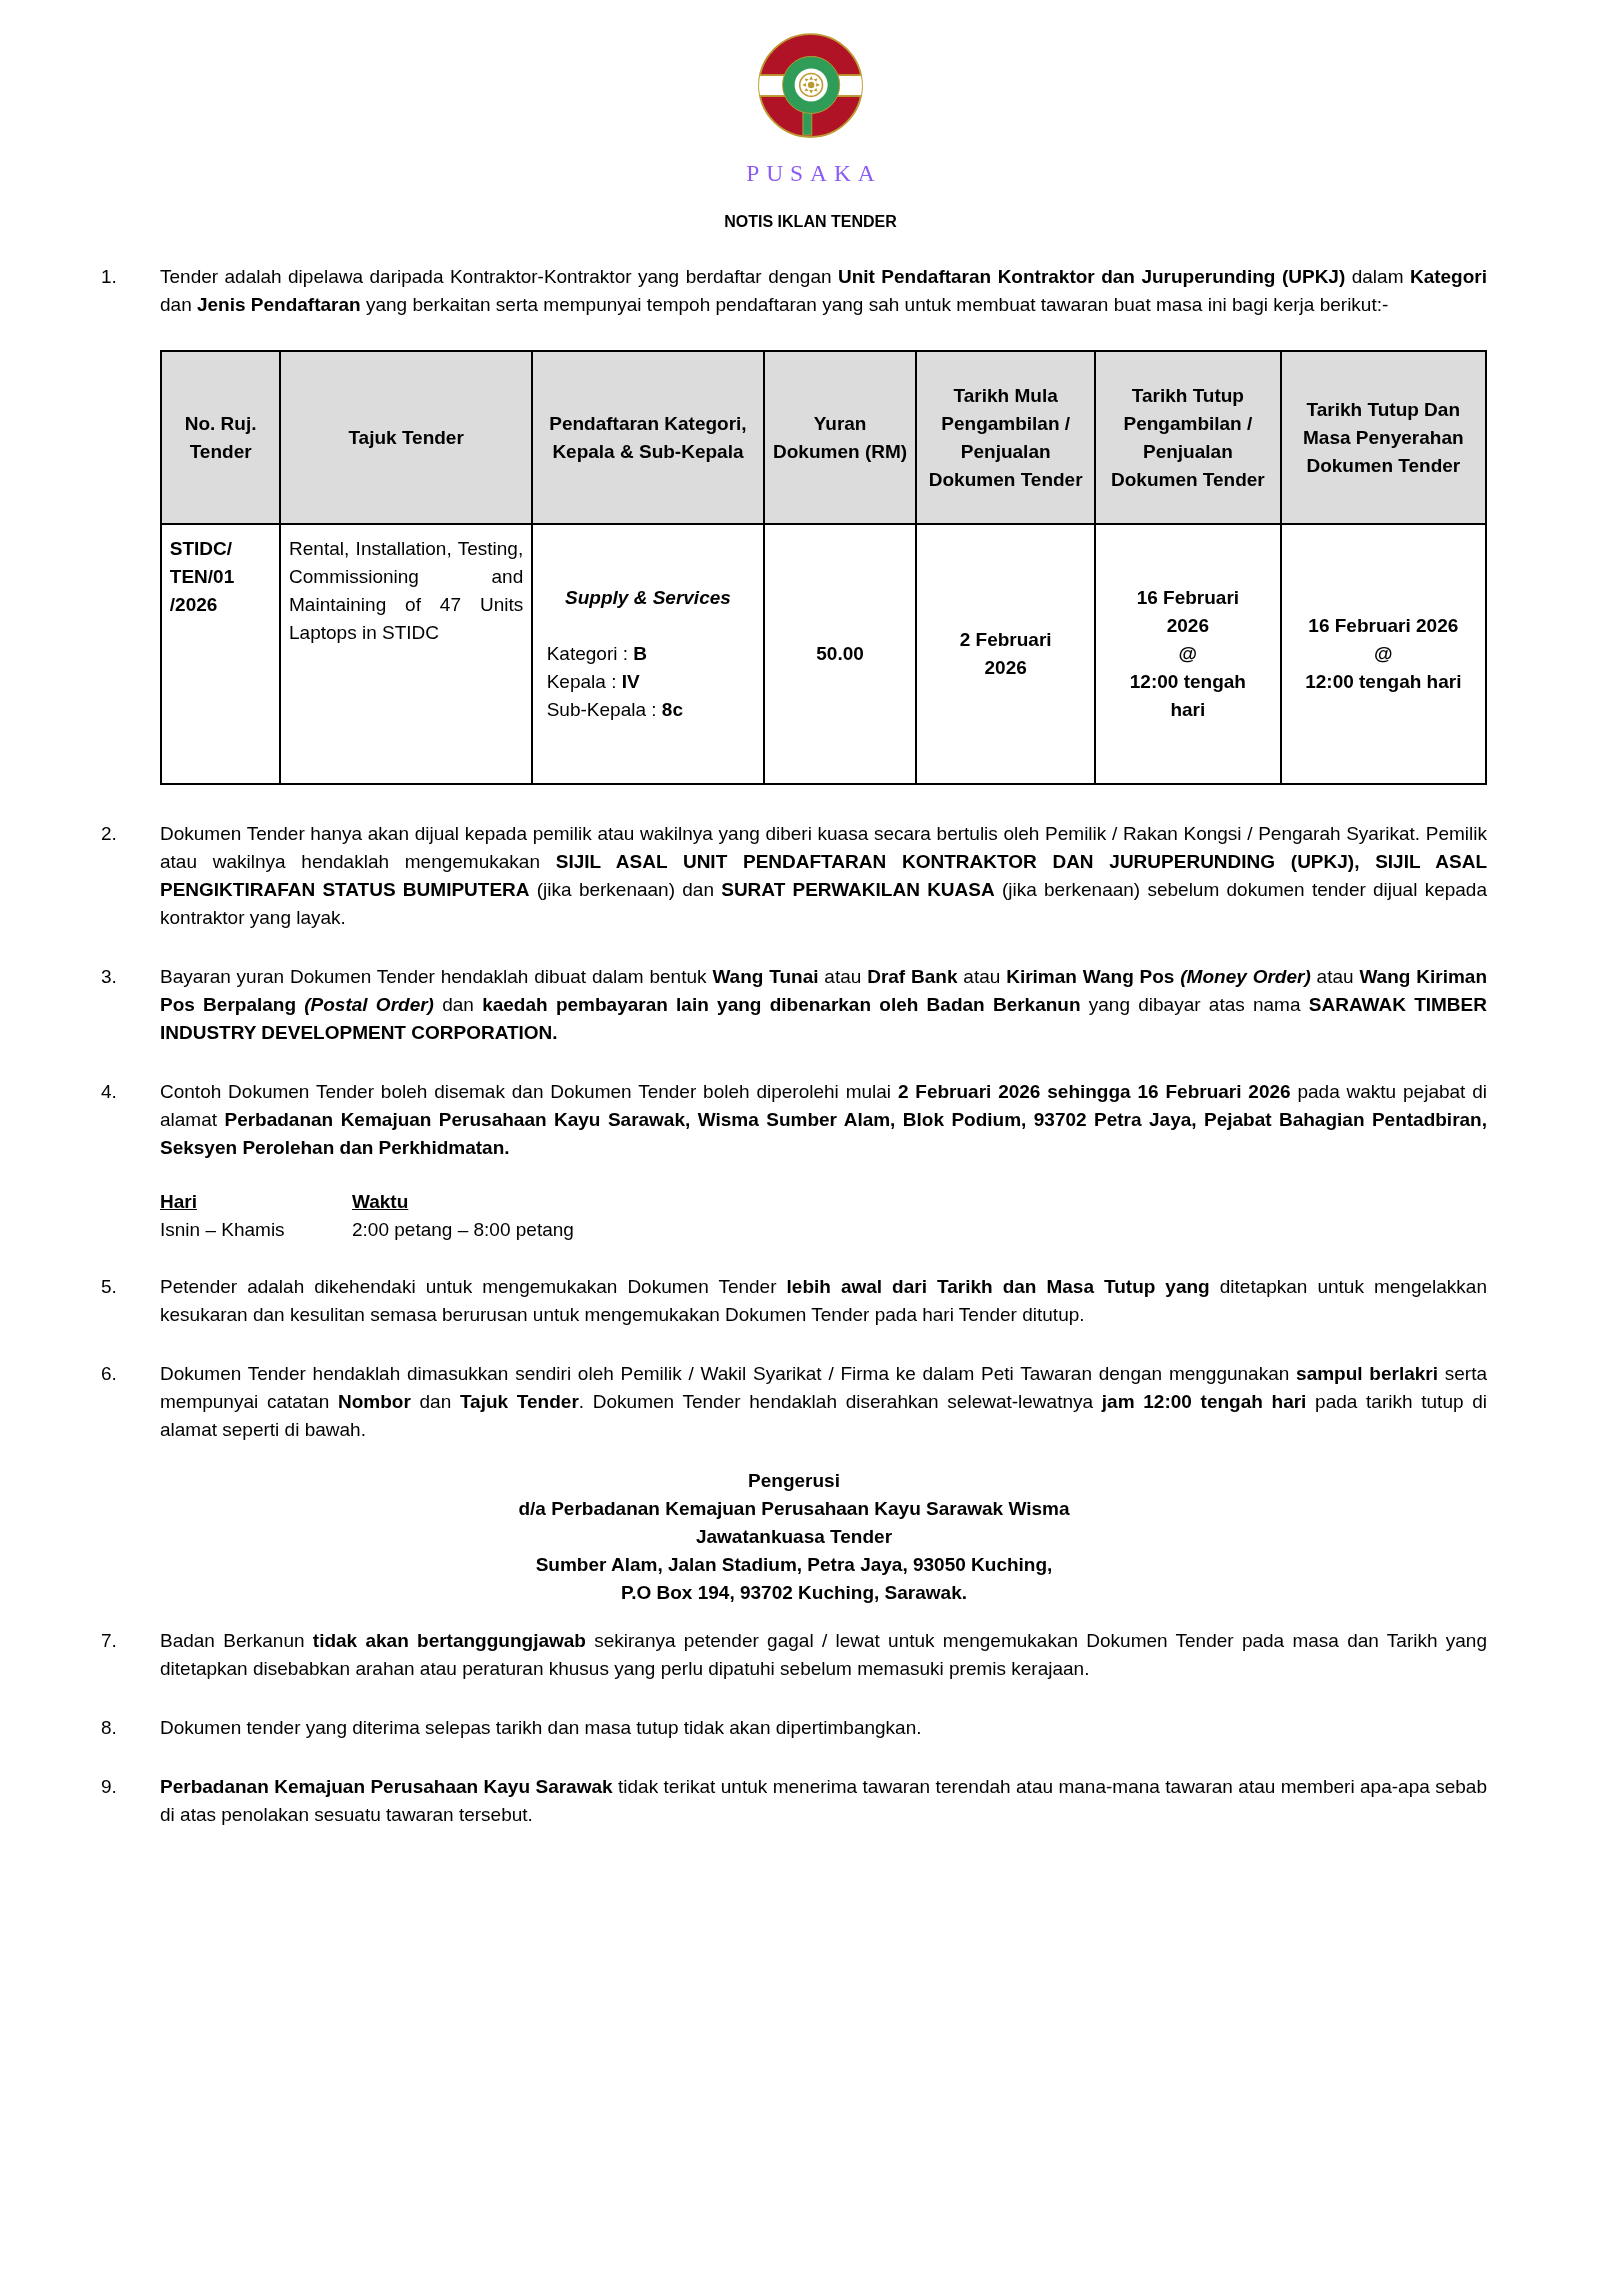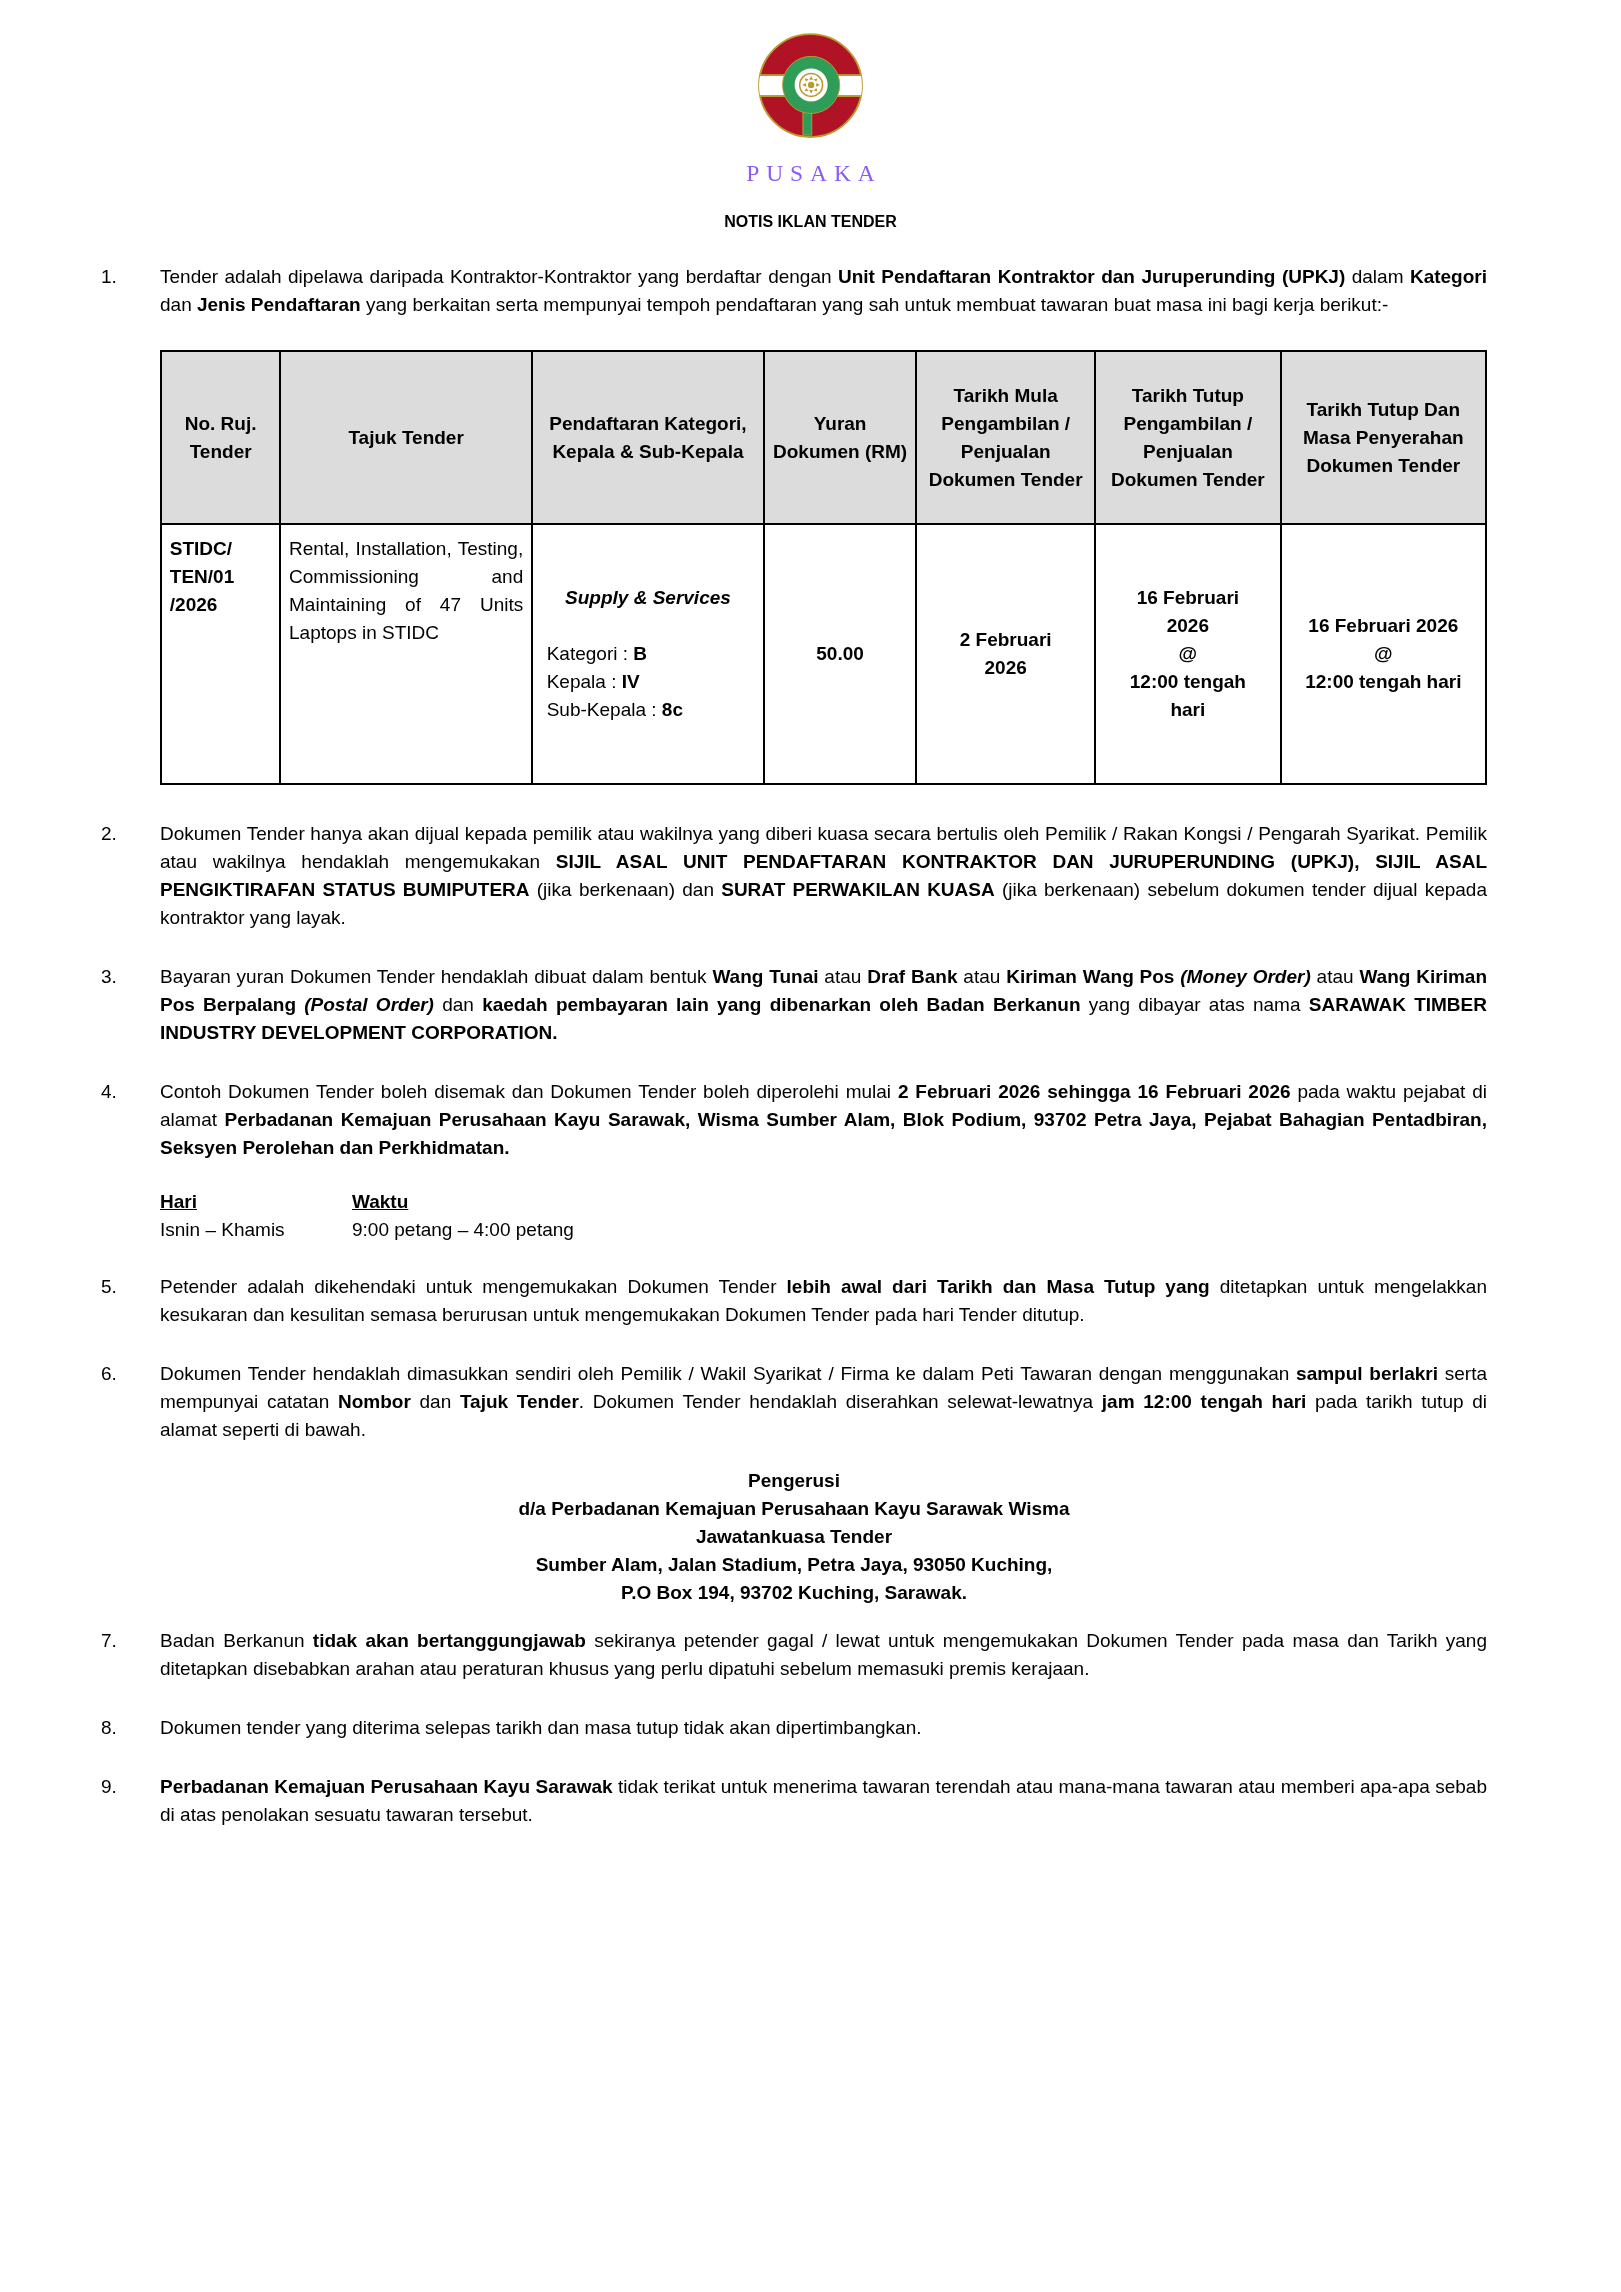--- a/index.html
+++ b/index.html
@@ -215,21 +215,21 @@
   </div>
 
   <div class="schedule">
     <div class="sch-row sch-head">
       <span class="sch-day"><span class="u">Hari</span></span>
       <span class="sch-time"><span class="u">Waktu</span></span>
     </div>
     <div class="sch-row">
       <span class="sch-day">Isnin – Khamis</span>
       <span class="sch-time">
-          <div>9:00 petang – 4:00 petang</div>
+          <div>2:00 petang – 8:00 petang</div>
         </span>
     </div>
   </div>
 
   <div class="item">
     <span class="num">5.</span>
     <p class="body"><span>Petender adalah dikehendaki untuk mengemukakan Dokumen Tender </span><span class="st-b">lebih awal dari Tarikh dan Masa Tutup yang</span><span> ditetapkan untuk mengelakkan kesukaran dan kesulitan semasa berurusan untuk mengemukakan Dokumen Tender pada hari Tender ditutup.</span></p>
   </div>
 
   <div class="item" style="margin-bottom:23.5px;">

